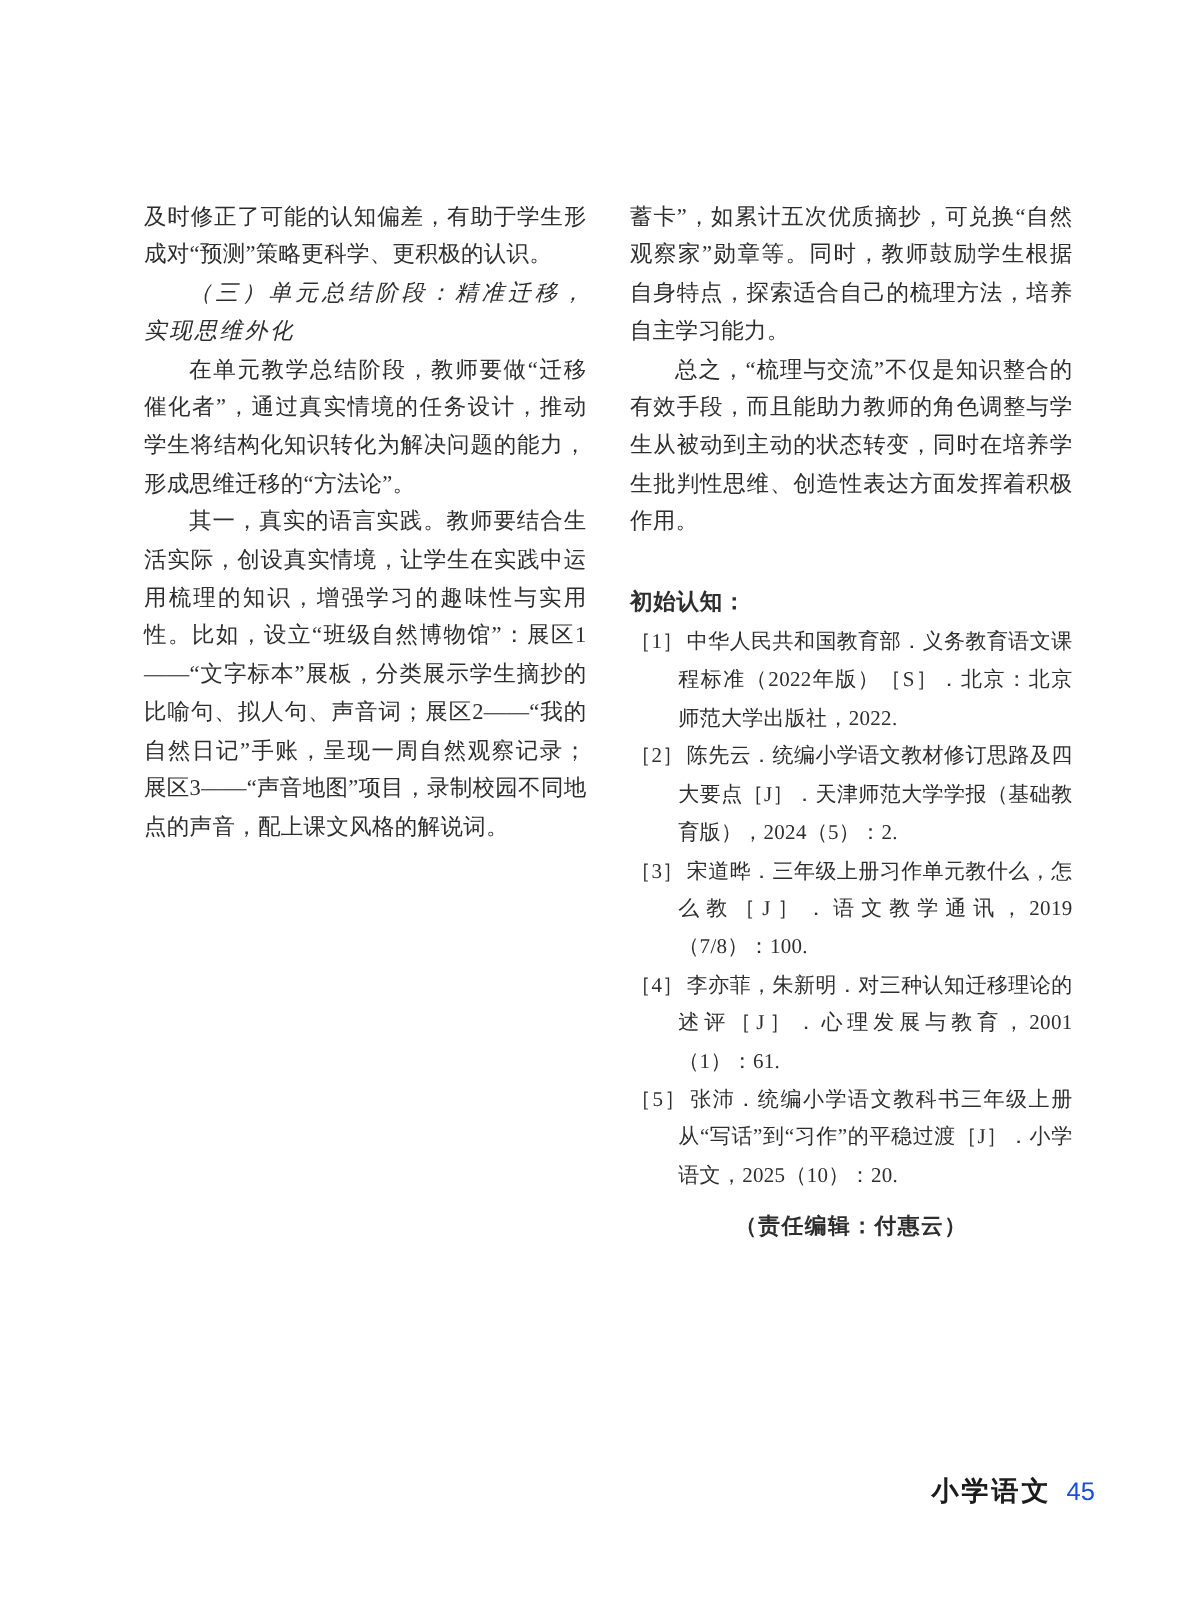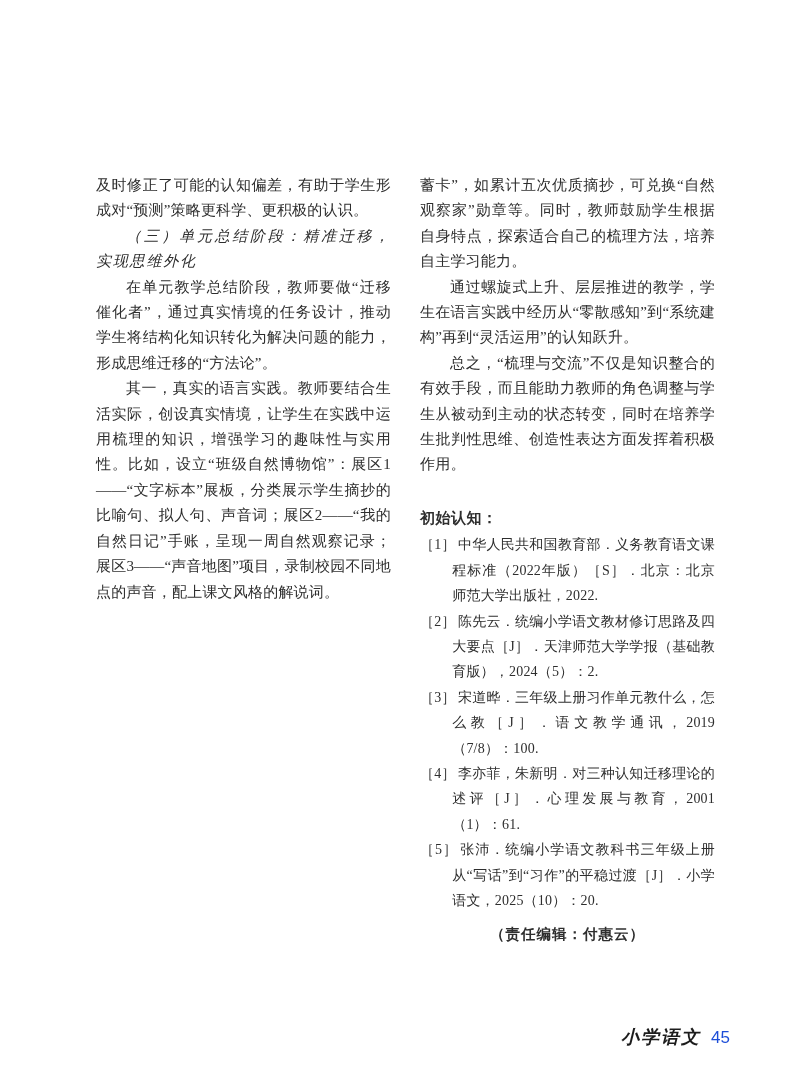--- a/index.html
+++ b/index.html
@@ -22,21 +22,20 @@
   }
   .col {
     position: absolute;
     top: 133px;
     width: 295px;
     font-size: 15px;
     line-height: 25.4px;
     text-align: justify;
     text-justify: inter-character;
     letter-spacing: 0.2px;
-    margin-top: 40px;
   }
   .col-left  { left: 96px; }
   .col-right { left: 420px; }
   .col p {
     margin: 0;
     text-indent: 2em;
   }
   .col p.no-indent {
     text-indent: 0;
   }
@@ -76,26 +75,24 @@
   .footer {
     position: absolute;
     top: 982px;
     right: 70px;
     display: flex;
     align-items: baseline;
     gap: 10px;
   }
   .journal-logotype {
     font-family: "Liberation Serif", "DejaVu Serif", serif;
-    font-style: italic;
     font-weight: bold;
     font-size: 18px;
     color: #1c1c1c;
     letter-spacing: 2px;
-    margin-top: 43px;
   }
   .page-number {
     font-family: "Liberation Sans", "DejaVu Sans", sans-serif;
     font-size: 17px;
     color: #1d4ed8;
   }
 </style>
 </head>
 <body>
 
@@ -103,21 +100,20 @@
 
   <div class="col col-left">
     <p class="no-indent">及时修正了可能的认知偏差，有助于学生形成对“预测”策略更科学、更积极的认识。</p>
     <p class="section-heading">（三）单元总结阶段：精准迁移，实现思维外化</p>
     <p>在单元教学总结阶段，教师要做“迁移催化者”，通过真实情境的任务设计，推动学生将结构化知识转化为解决问题的能力，形成思维迁移的“方法论”。</p>
     <p>其一，真实的语言实践。教师要结合生活实际，创设真实情境，让学生在实践中运用梳理的知识，增强学习的趣味性与实用性。比如，设立“班级自然博物馆”：展区1——“文字标本”展板，分类展示学生摘抄的比喻句、拟人句、声音词；展区2——“我的自然日记”手账，呈现一周自然观察记录；展区3——“声音地图”项目，录制校园不同地点的声音，配上课文风格的解说词。</p>
   </div>
 
   <div class="col col-right">
     <p class="no-indent">蓄卡”，如累计五次优质摘抄，可兑换“自然观察家”勋章等。同时，教师鼓励学生根据自身特点，探索适合自己的梳理方法，培养自主学习能力。</p>
-    <p>通过螺旋式上升、层层推进的教学，学生在语言实践中经历从“零散感知”到“系统建构”再到“灵活运用”的认知跃升。</p>
     <p>总之，“梳理与交流”不仅是知识整合的有效手段，而且能助力教师的角色调整与学生从被动到主动的状态转变，同时在培养学生批判性思维、创造性表达方面发挥着积极作用。</p>
 
     <div class="refs-heading">初始认知：</div>
 
     <div class="ref">
       <span class="ref-label">［1］</span><span>中华人民共和国教育部．义务教育语文课程标准（2022年版）［S］．北京：北京师范大学出版社，2022.</span>
     </div>
     <div class="ref">
       <span class="ref-label">［2］</span><span>陈先云．统编小学语文教材修订思路及四大要点［J］．天津师范大学学报（基础教育版），2024（5）：2.</span>
     </div>

